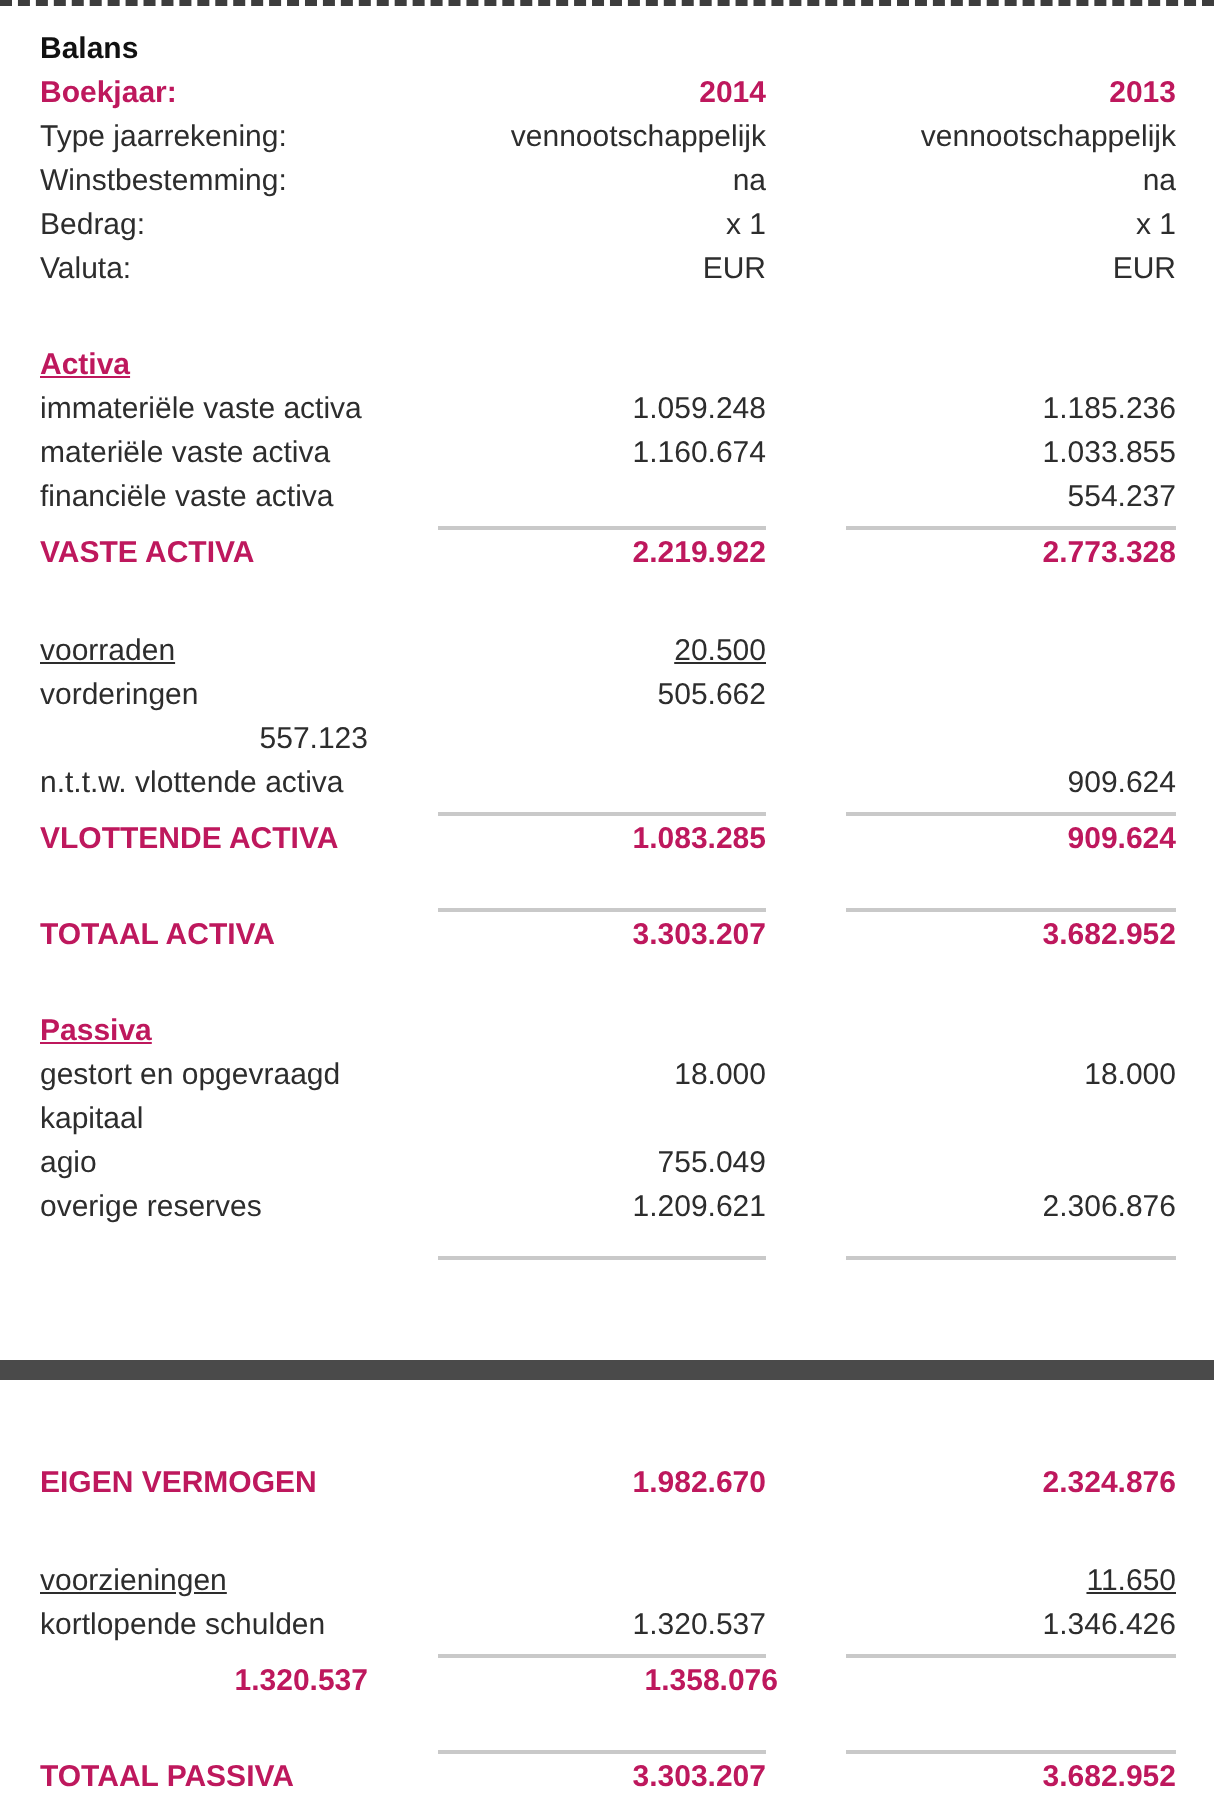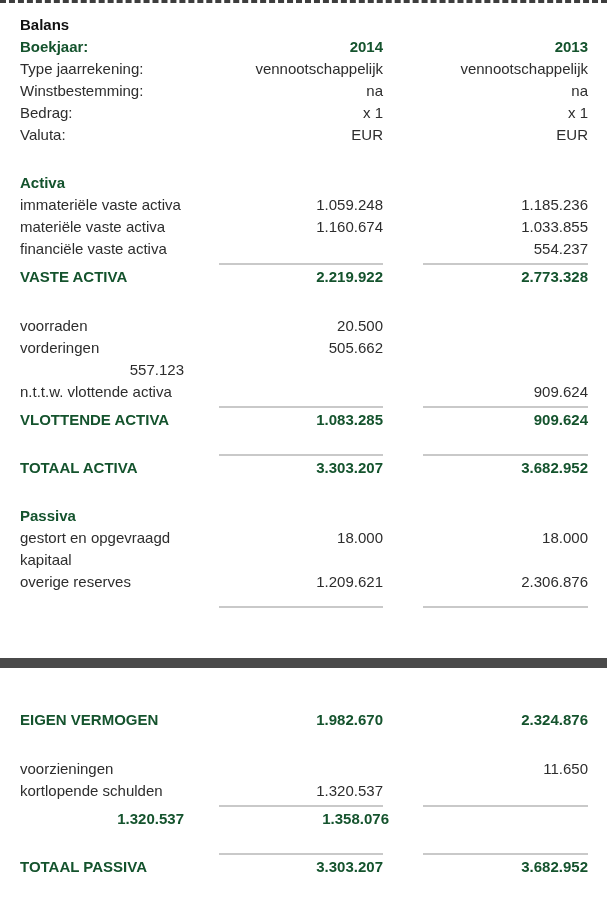--- a/index.html
+++ b/index.html
@@ -42,24 +42,25 @@
     text-align: right;
     white-space: nowrap;
   }
   .num.c2 {
     width: 165px;
     flex: 0 0 165px;
     margin-left: 40px;
   }
   .bold, .total, .heading {
     font-weight: 700;
-    color: #14532d;
+    color: #be185d;
   }
   .heading {
     margin-top: 26px;
+    text-decoration: underline;
   }
   .ruleline {
     display: flex;
     height: 2px;
     margin-top: 3px;
   }
   .ruleline .r1 {
     margin-left: 199px;
     width: 164px;
     height: 2px;
@@ -72,20 +73,21 @@
     background: #c9c9c9;
   }
   .ruleline.standalone {
     margin-top: 13px;
   }
   .total {
     margin-top: 1px;
   }
   .block-gap {
     margin-top: 27px;
+    text-decoration: underline;
   }
   .small-gap {
     margin-top: 23px;
   }
   .page-break-bar {
     height: 10px;
     background: #4a4a4a;
     margin: 50px -19px 0 -20px;
   }
   .after-bar {
@@ -193,20 +195,25 @@
   </div>
 
   <div class="heading">Passiva</div>
 
   <div class="row">
     <span class="lbl">gestort en opgevraagd kapitaal</span>
     <span class="num c1">18.000</span>
     <span class="num c2">18.000</span>
   </div>
   <div class="row">
+    <span class="lbl">agio</span>
+    <span class="num c1">755.049</span>
+    <span class="num c2"></span>
+  </div>
+  <div class="row">
     <span class="lbl">overige reserves</span>
     <span class="num c1">1.209.621</span>
     <span class="num c2">2.306.876</span>
   </div>
   <div class="ruleline standalone">
     <span class="r1"></span>
     <span class="r2"></span>
   </div>
 
   <div class="page-break-bar"></div>
@@ -218,20 +225,21 @@
   </div>
 
   <div class="row block-gap">
     <span class="lbl">voorzieningen</span>
     <span class="num c1"></span>
     <span class="num c2">11.650</span>
   </div>
   <div class="row">
     <span class="lbl">kortlopende schulden</span>
     <span class="num c1">1.320.537</span>
+    <span class="num c2">1.346.426</span>
   </div>
   <div class="ruleline">
     <span class="r1"></span>
     <span class="r2"></span>
   </div>
   <div class="row total">
     <span class="num c1">1.320.537</span>
     <span class="num c2">1.358.076</span>
   </div>
 

